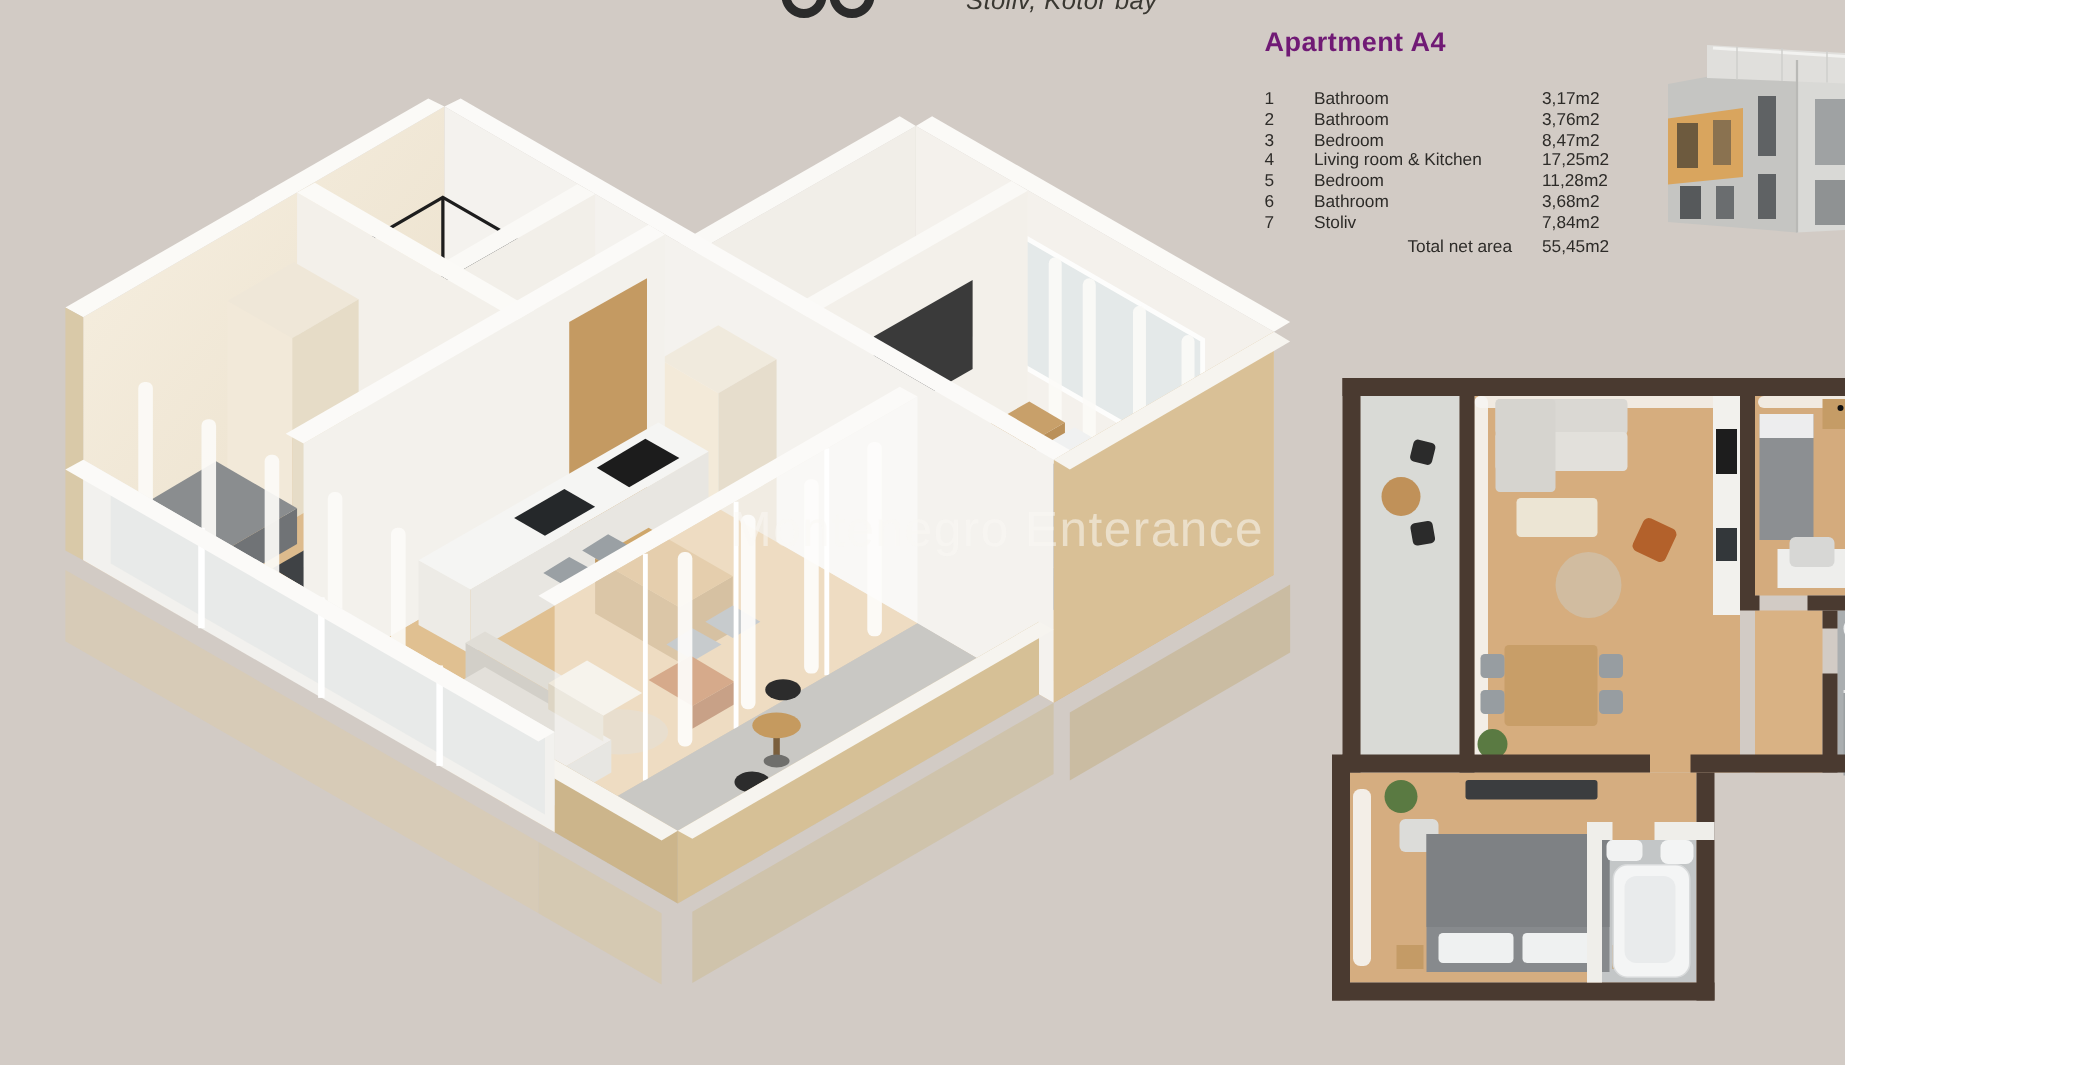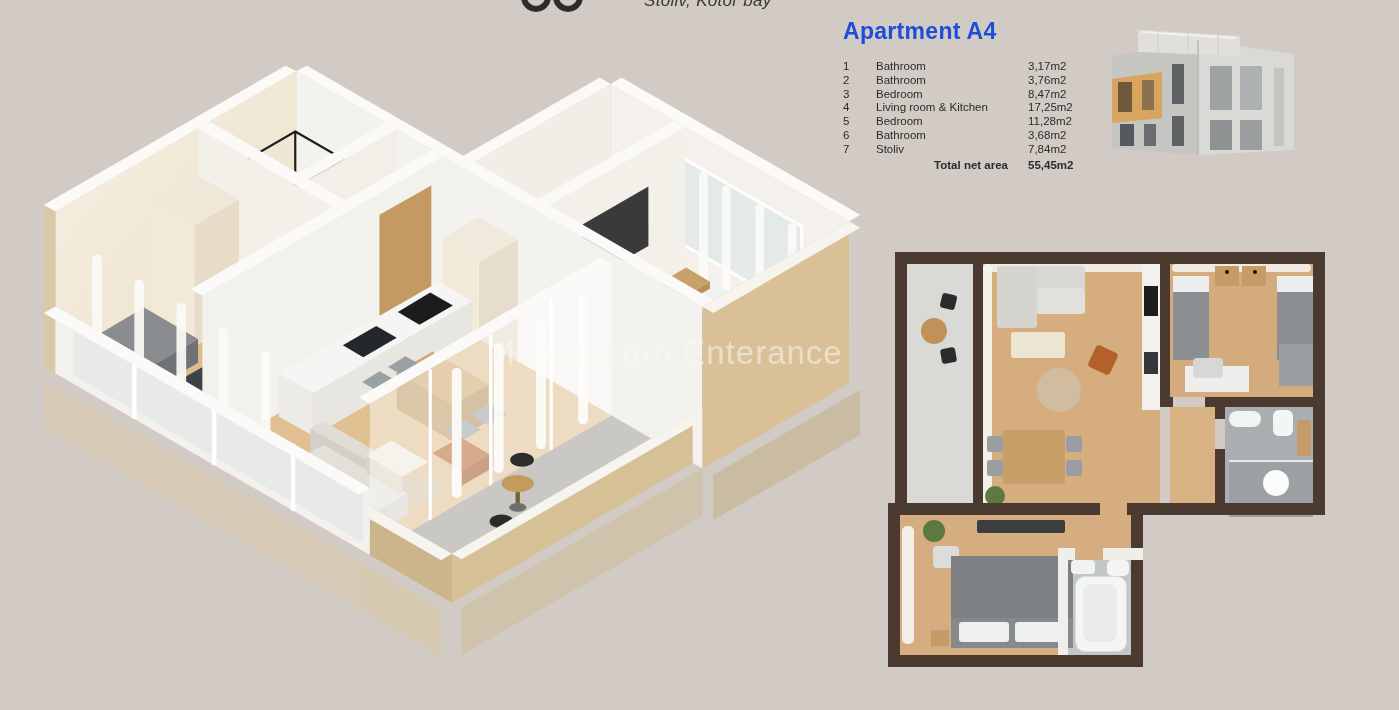--- a/index.html
+++ b/index.html
@@ -1,28 +1,28 @@
 <!DOCTYPE html>
 <html><head>
 <meta charset="utf-8">
 <style>
   html,body{margin:0;padding:0;}
   body{font-family:"Liberation Sans",sans-serif;}
-  .stage{position:relative;width:1399px;height:710px;background:#d2cbc5;overflow:hidden;}
+  .stage{position:relative;width:1230px;height:710px;background:#d2cbc5;overflow:hidden;}
   
   .logo-part{position:absolute;left:516px;top:0;width:80px;height:16px;overflow:hidden;}
   .tagline{position:absolute;left:644px;top:-9px;font-size:17px;font-style:italic;color:#3a3832;letter-spacing:.3px;}
   
-  .apt-title{position:absolute;left:843px;top:18px;font-size:23px;font-weight:bold;color:#1d4ed8;letter-spacing:.3px;}
+  .apt-title{position:absolute;left:843px;top:18px;font-size:18px;font-weight:bold;color:#701a75;letter-spacing:.3px;}
   .room-table{position:absolute;left:843px;top:60px;width:246px;color:#2d2b28;}
   .room-row{display:flex;font-size:11.5px;line-height:13.8px;}
   .room-row .rn{width:33px;}
   .room-row .rname{width:152px;}
   .room-row .rarea{flex:1;}
-  .total-row{display:flex;font-size:11.5px;line-height:14px;font-weight:bold;margin-top:1px;}
+  .total-row{display:flex;font-size:11.5px;line-height:14px;font-weight:normal;margin-top:1px;}
   .total-row .tlabel{width:165px;text-align:right;margin-right:20px;}
   
   .watermark{position:absolute;left:487px;top:334px;font-size:33px;color:rgba(250,248,244,.55);letter-spacing:1px;z-index:5;white-space:nowrap;}
   .plan3d{position:absolute;left:0;top:0;z-index:2;}
   .bldg{position:absolute;left:1098px;top:24px;z-index:2;}
   
   .plan2d{position:absolute;left:885px;top:248px;width:445px;height:424px;z-index:8;}
   .plan2d div{position:absolute;}
   .wall{background:#4a3a30;}
   .wwall{background:#efeeea;}

